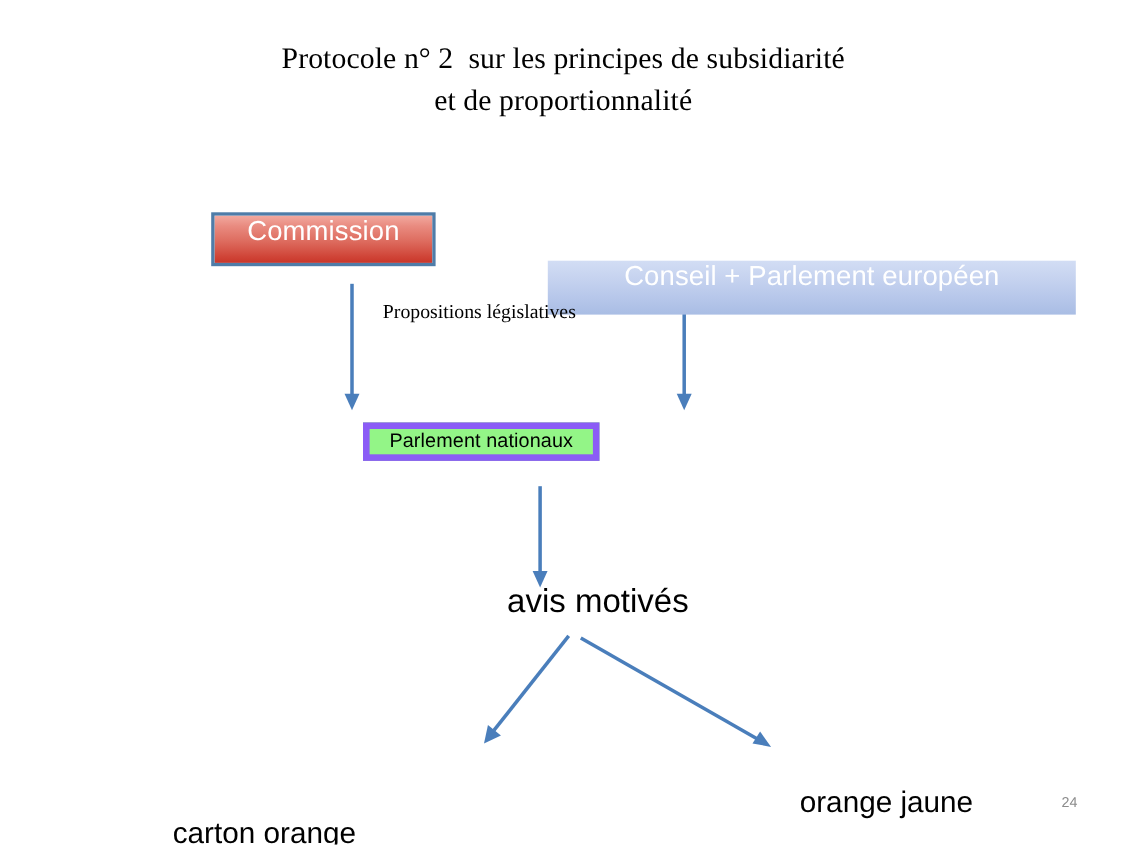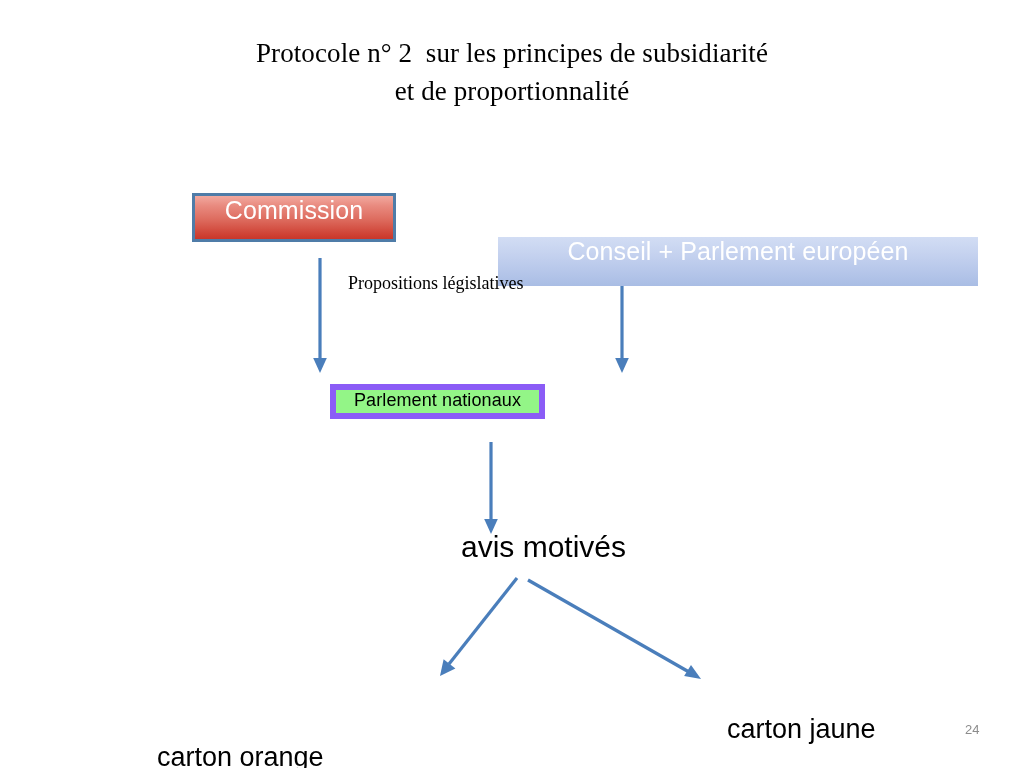--- a/index.html
+++ b/index.html
@@ -203,19 +203,19 @@
   </div>
 
   <div class="free-text" id="avis-motives-label">avis motivés</div>
 
   <div class="free-text" id="carton-orange-label">
     <div>carton orange</div>
     
   </div>
 
   <div class="free-text" id="carton-jaune-label">
-    <div>carton jaune</div>
+    <div>orange jaune</div>
     
   </div>
 
   <div id="page-number">24</div>
 
 </div>
 
 </body></html>

